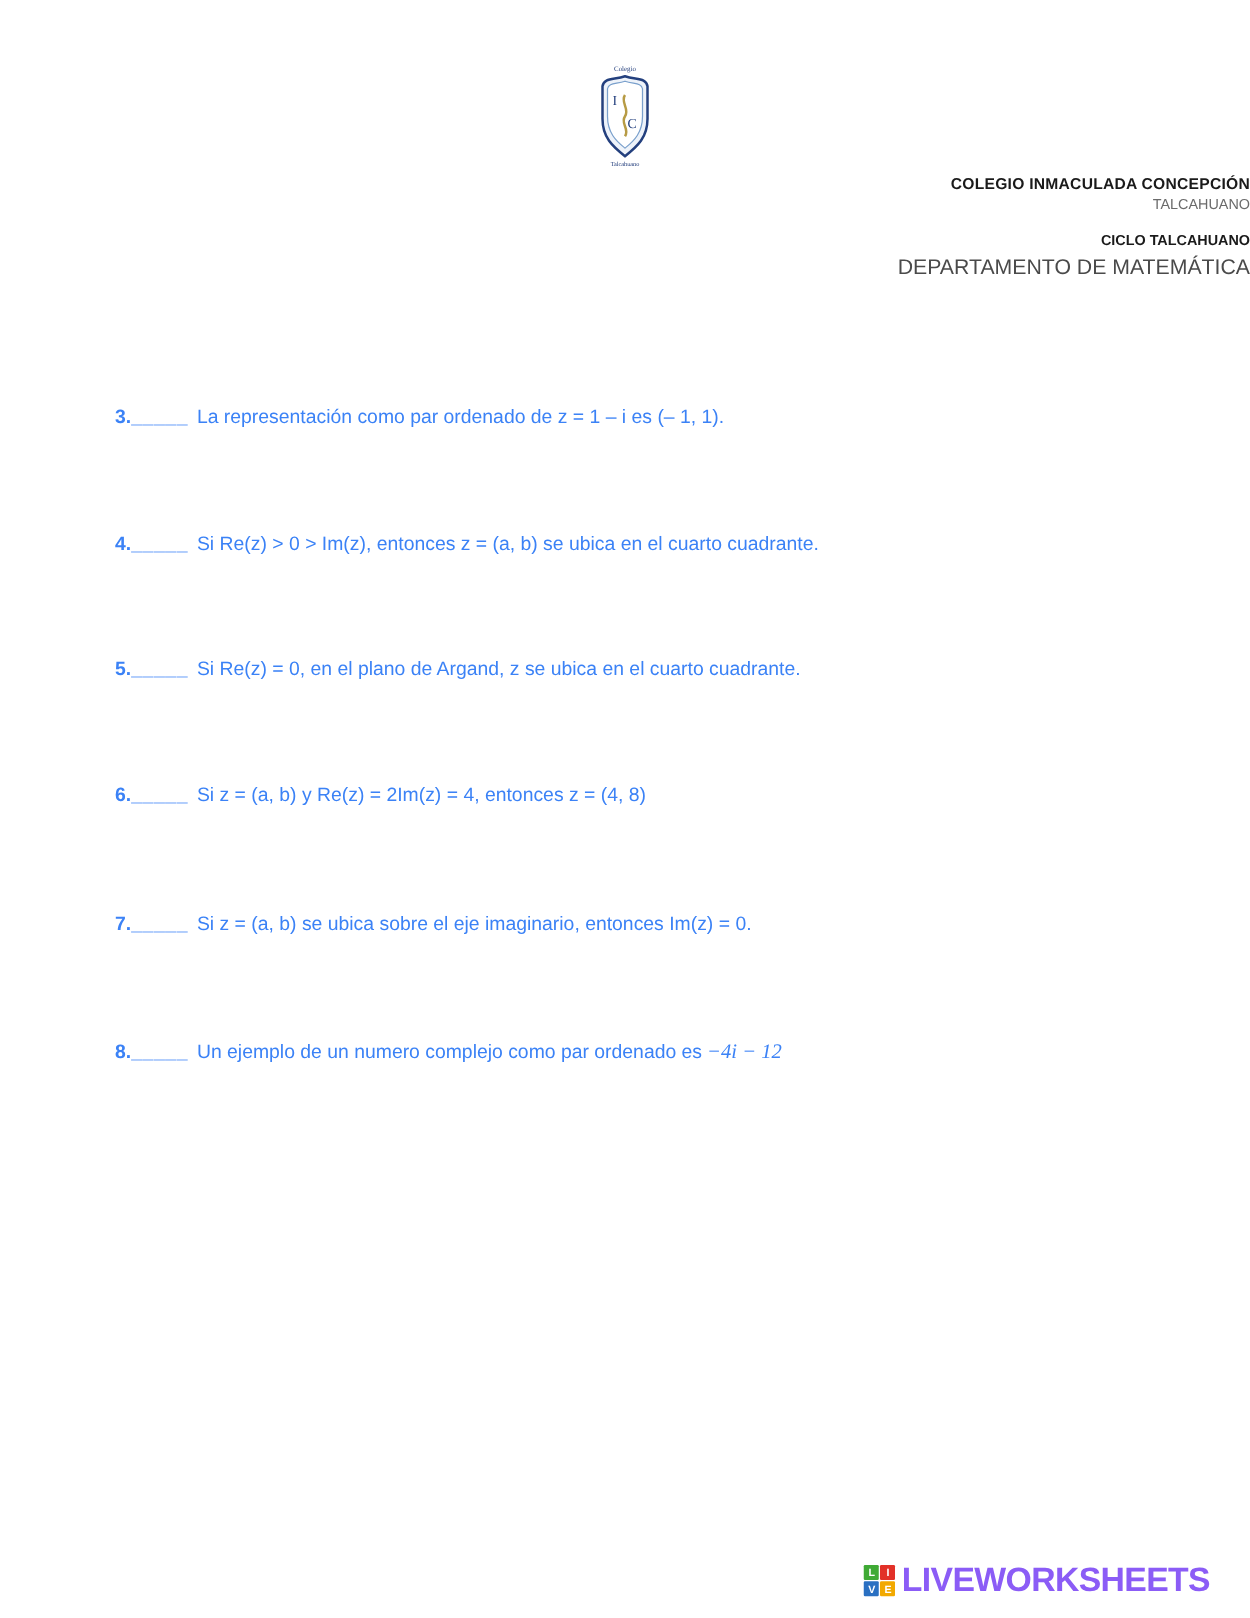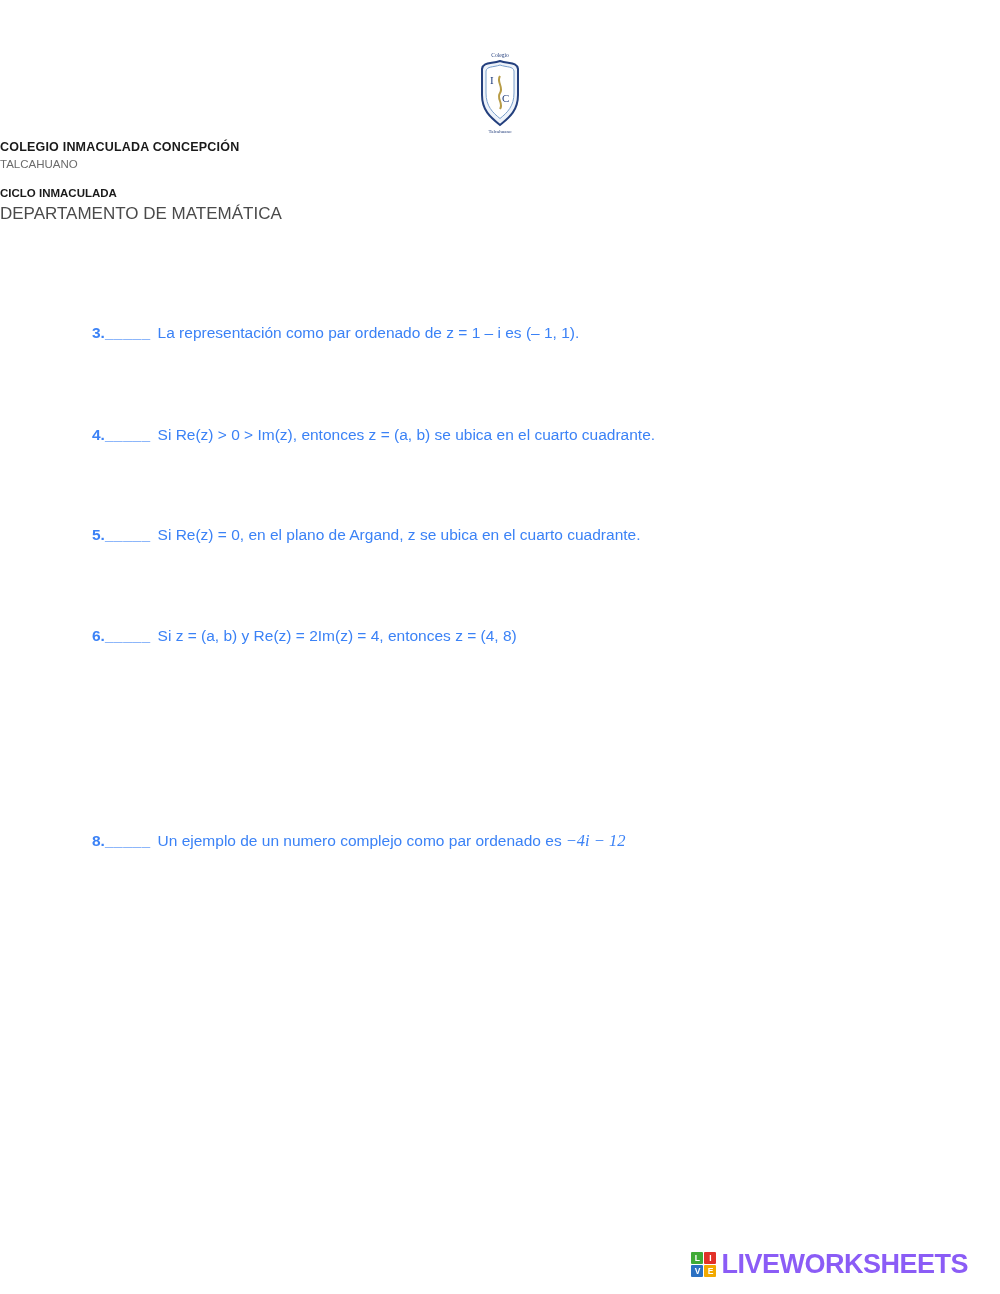--- a/index.html
+++ b/index.html
@@ -16,21 +16,21 @@
   }
 
   
   .crest {
     position: absolute;
     top: 48px;
     left: 50%;
     transform: translateX(-50%);
     line-height: 0;
   }
-  .hline { position: absolute; left: 0; width: 100%; text-align: left; }
+  .hline { position: absolute; left: 0; width: 100%; text-align: right; }
   .school-name { top: 140px; font-size: 12.5px; font-weight: bold; color: #1a1a1a; letter-spacing: 0.2px; }
   .city        { top: 158px; font-size: 11.5px; color: #6b6b6b; }
   .cycle       { top: 187px; font-size: 11.5px; font-weight: bold; color: #1a1a1a; }
   .department  { top: 204px; font-size: 17px; color: #4a4a4a; }
 
   
   .question {
     position: absolute;
     left: 92px;
     width: 870px;
@@ -94,39 +94,42 @@
       <path d="M31 17 C38 19.5 44 18 45 23 L45 45 C45 58 38.5 64.5 31 70.5 C23.5 64.5 17 58 17 45 L17 23 C18 18 24 19.5 31 17 Z" fill="#ffffff" stroke="#7aa0cc" stroke-width="1"></path>
       <text x="21" y="36" font-size="11" fill="#24407e" font-family="Liberation Serif, serif">I</text>
       <text x="33" y="54" font-size="11" fill="#24407e" font-family="Liberation Serif, serif">C</text>
       <path d="M31 28 C27 34 35 39 31 45 C27 51 35 55 31 61" fill="none" stroke="#b79b45" stroke-width="2"></path>
       <text x="31" y="85" text-anchor="middle" font-size="5" fill="#233e7c" font-family="Liberation Serif, serif">Talcahuano</text>
     </svg>
   </div>
 
   <div class="hline school-name">COLEGIO INMACULADA CONCEPCIÓN</div>
   <div class="hline city">TALCAHUANO</div>
-  <div class="hline cycle">CICLO INMACULADA</div>
+  <div class="hline cycle">CICLO TALCAHUANO</div>
   <div class="hline department">DEPARTAMENTO DE MATEMÁTICA</div>
 
   <div class="question" style="top:322px">
     <span class="qnum">3.</span><span class="blank">_____</span><span class="qtext">La representación como par ordenado de z = 1 – i es (– 1, 1).</span><span class="qmath"></span>
   </div>
 
   <div class="question" style="top:424px">
     <span class="qnum">4.</span><span class="blank">_____</span><span class="qtext">Si Re(z) &gt; 0 &gt; Im(z), entonces z = (a, b) se ubica en el cuarto cuadrante.</span><span class="qmath"></span>
   </div>
 
   <div class="question" style="top:524px">
     <span class="qnum">5.</span><span class="blank">_____</span><span class="qtext">Si Re(z) = 0, en el plano de Argand, z se ubica en el cuarto cuadrante.</span><span class="qmath"></span>
   </div>
 
   <div class="question" style="top:625px">
     <span class="qnum">6.</span><span class="blank">_____</span><span class="qtext">Si z = (a, b) y Re(z) = 2Im(z) = 4, entonces z = (4, 8)</span><span class="qmath"></span>
   </div>
 
+  <div class="question" style="top:728px">
+    <span class="qnum">7.</span><span class="blank">_____</span><span class="qtext">Si z = (a, b) se ubica sobre el eje imaginario, entonces Im(z) = 0.</span><span class="qmath"></span>
+  </div>
 
   <div class="question" style="top:830px">
     <span class="qnum">8.</span><span class="blank">_____</span><span class="qtext">Un ejemplo de un numero complejo como par ordenado es</span><span class="qmath">−4i − 12</span>
   </div>
 
   <div class="footer">
     <div class="lw-grid">
       <div class="lw-cell" style="background: rgb(63, 170, 53);">L</div>
       <div class="lw-cell" style="background: rgb(226, 49, 40);">I</div>
       <div class="lw-cell" style="background: rgb(42, 112, 194);">V</div>

